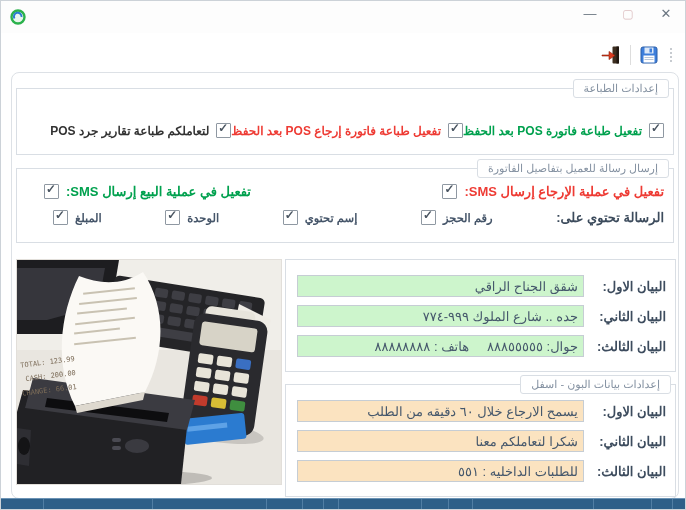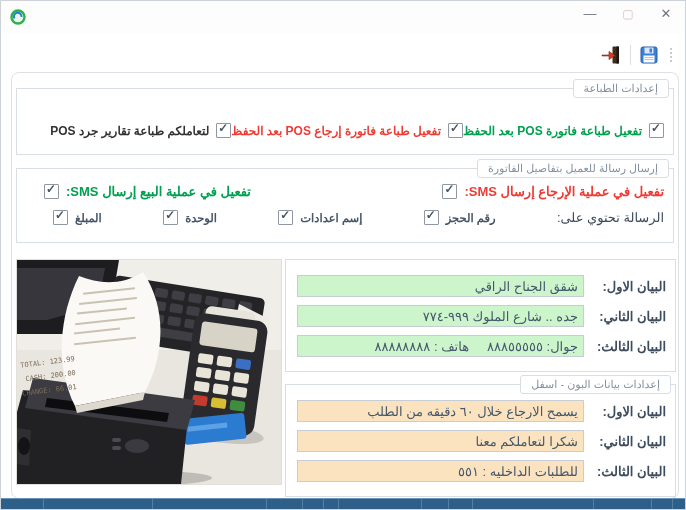--- a/index.html
+++ b/index.html
@@ -41,21 +41,21 @@
   .cb-item{display:flex;align-items:center;gap:7px;font-size:12px;font-weight:700;white-space:nowrap}
   .c-green{color:#00a14e}
   .c-red{color:#ee3b34}
   .c-dark{color:#333333}
   
   .sms-row1{display:flex;align-items:center;justify-content:space-between;
             padding:15px 9px 0 27px;font-size:13px;font-weight:700}
   .sms-row1 .cb-item{font-size:13px}
   .sms-row2{display:flex;align-items:center;justify-content:space-between;
             padding:11px 9px 0 36px}
-  .contains-label{font-size:13px;font-weight:400;color:#3c4b5c;white-space:nowrap}
+  .contains-label{font-size:13px;font-weight:700;color:#3c4b5c;white-space:nowrap}
   .sms-row2 .cb-item{font-size:11.5px;font-weight:700;color:#46566a}
   
   .frow{display:flex;align-items:center;gap:6px;margin:8px 9px 0 11px}
   .frow.first{margin-top:15px}
   .flabel{width:76px;font-size:13px;font-weight:700;color:#3d4c5e;white-space:nowrap;flex:0 0 auto}
   .finput{flex:1;height:20px;border:1px solid #c6cdd4;font-size:13px;color:#46586c;
           padding:0 5px;font-family:"Liberation Sans",sans-serif;min-width:0}
   .bg-green{background:#cdf5cc}
   .bg-peach{background:#fbe3c0}
   
@@ -137,21 +137,21 @@
         <span class="cb checked"></span>
       </span>
     </div>
     <div class="sms-row2">
       <span class="contains-label">الرسالة تحتوي على:</span>
       <span class="cb-item">
         <span>رقم الحجز</span>
         <span class="cb checked"></span>
       </span>
       <span class="cb-item">
-        <span>إسم اعدادات</span>
+        <span>إسم تحتوي</span>
         <span class="cb checked"></span>
       </span>
       <span class="cb-item">
         <span>الوحدة</span>
         <span class="cb checked"></span>
       </span>
       <span class="cb-item">
         <span>المبلغ</span>
         <span class="cb checked"></span>
       </span>

